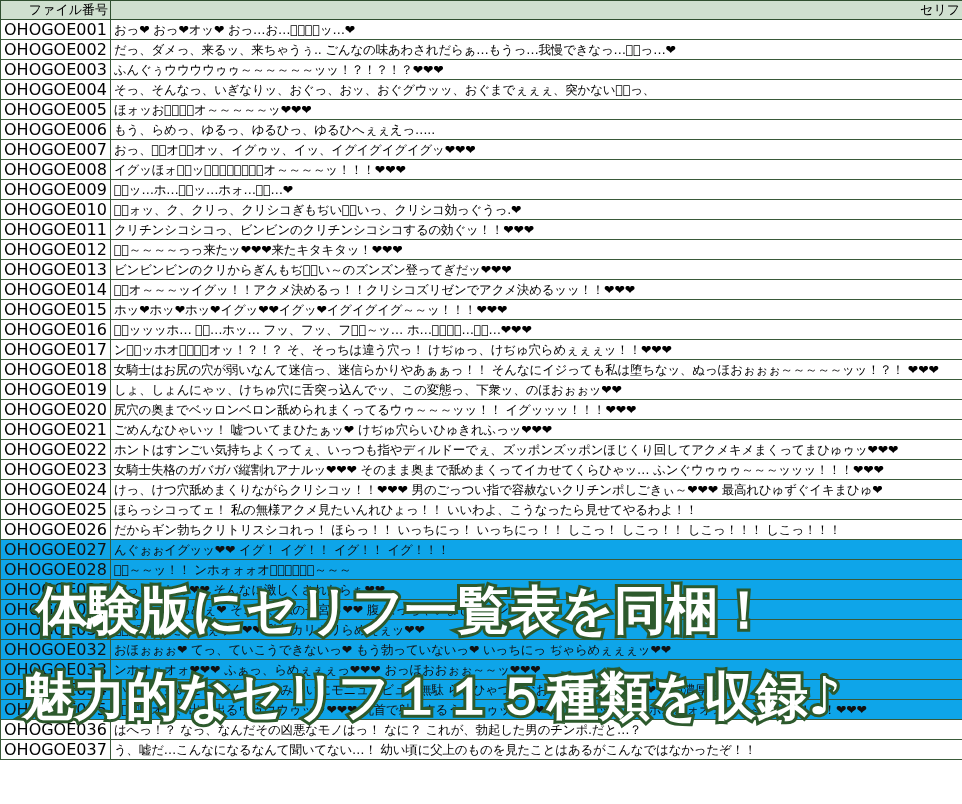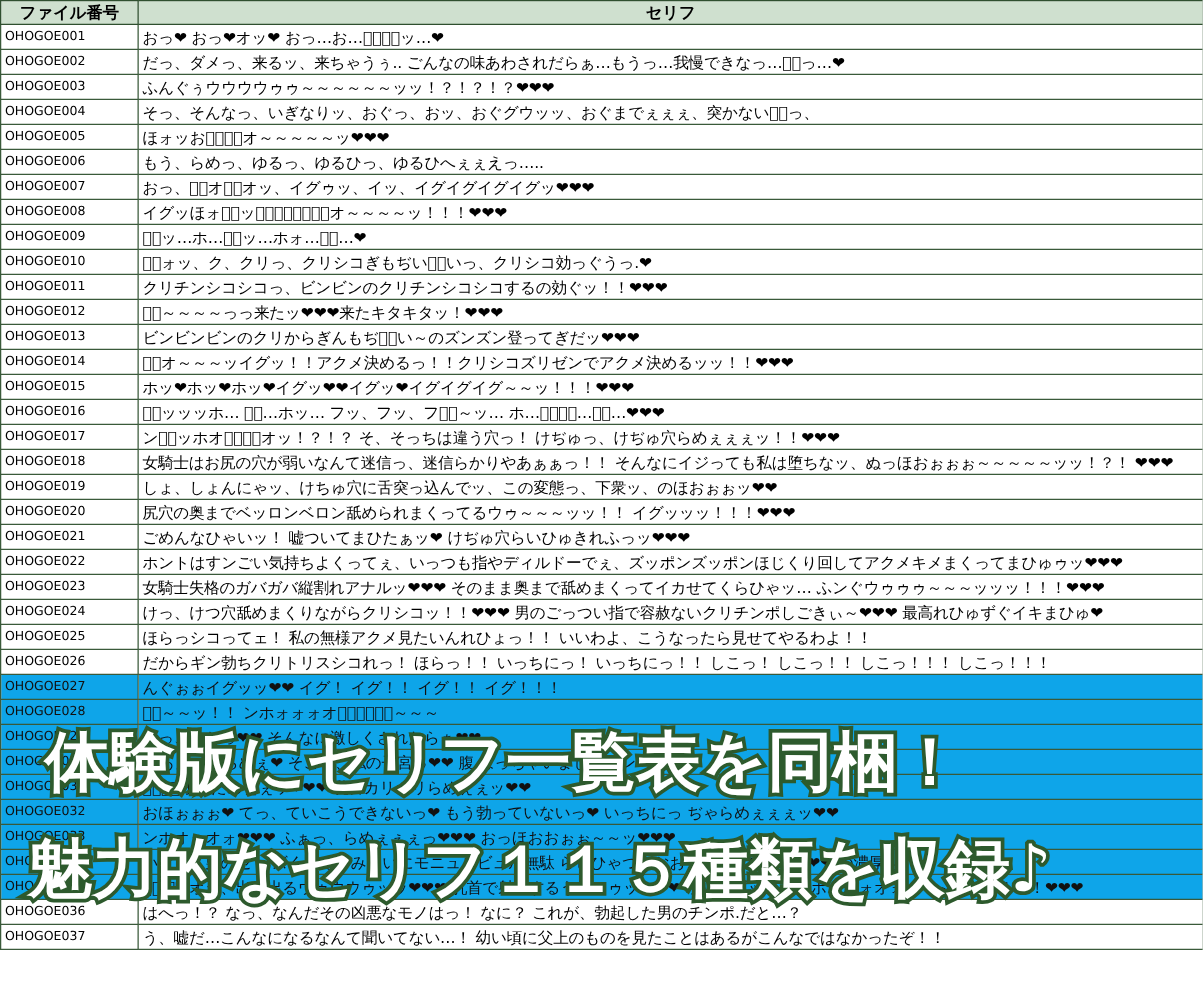--- a/index.html
+++ b/index.html
@@ -23,41 +23,41 @@
     width: 962px;
     table-layout: fixed;
   }
   table.voice-table col.col-file { width: 110px; }
   table.voice-table col.col-line { width: 852px; }
 
   table.voice-table th {
     background: #cfe0cf;
     border: 1px solid #2f4f2f;
     font-size: 13px;
-    font-weight: bold;
+    font-weight: normal;
     color: #000;
     height: 18px;
     padding: 0 2px;
-    text-align: center;
+    text-align: right;
     font-family: "DejaVu Sans", "Liberation Sans", sans-serif;
   }
   table.voice-table td {
     border: 1px solid #3a5a3a;
     font-size: 12.5px;
     color: #000;
     height: 19px;
     padding: 0 3px;
     white-space: nowrap;
     overflow: hidden;
     line-height: 19px;
     font-family: "DejaVu Sans", "Liberation Sans", sans-serif;
   }
   table.voice-table td.file-id {
     text-align: left;
-    font-size: 10px;
+    font-size: 16px;
     letter-spacing: 0px;
   }
   table.voice-table td.line-text {
     text-align: left;
     letter-spacing: -0.2px;
   }
   table.voice-table tr.shaded td {
     background: #0ea5e9;
     color: #111;
   }

